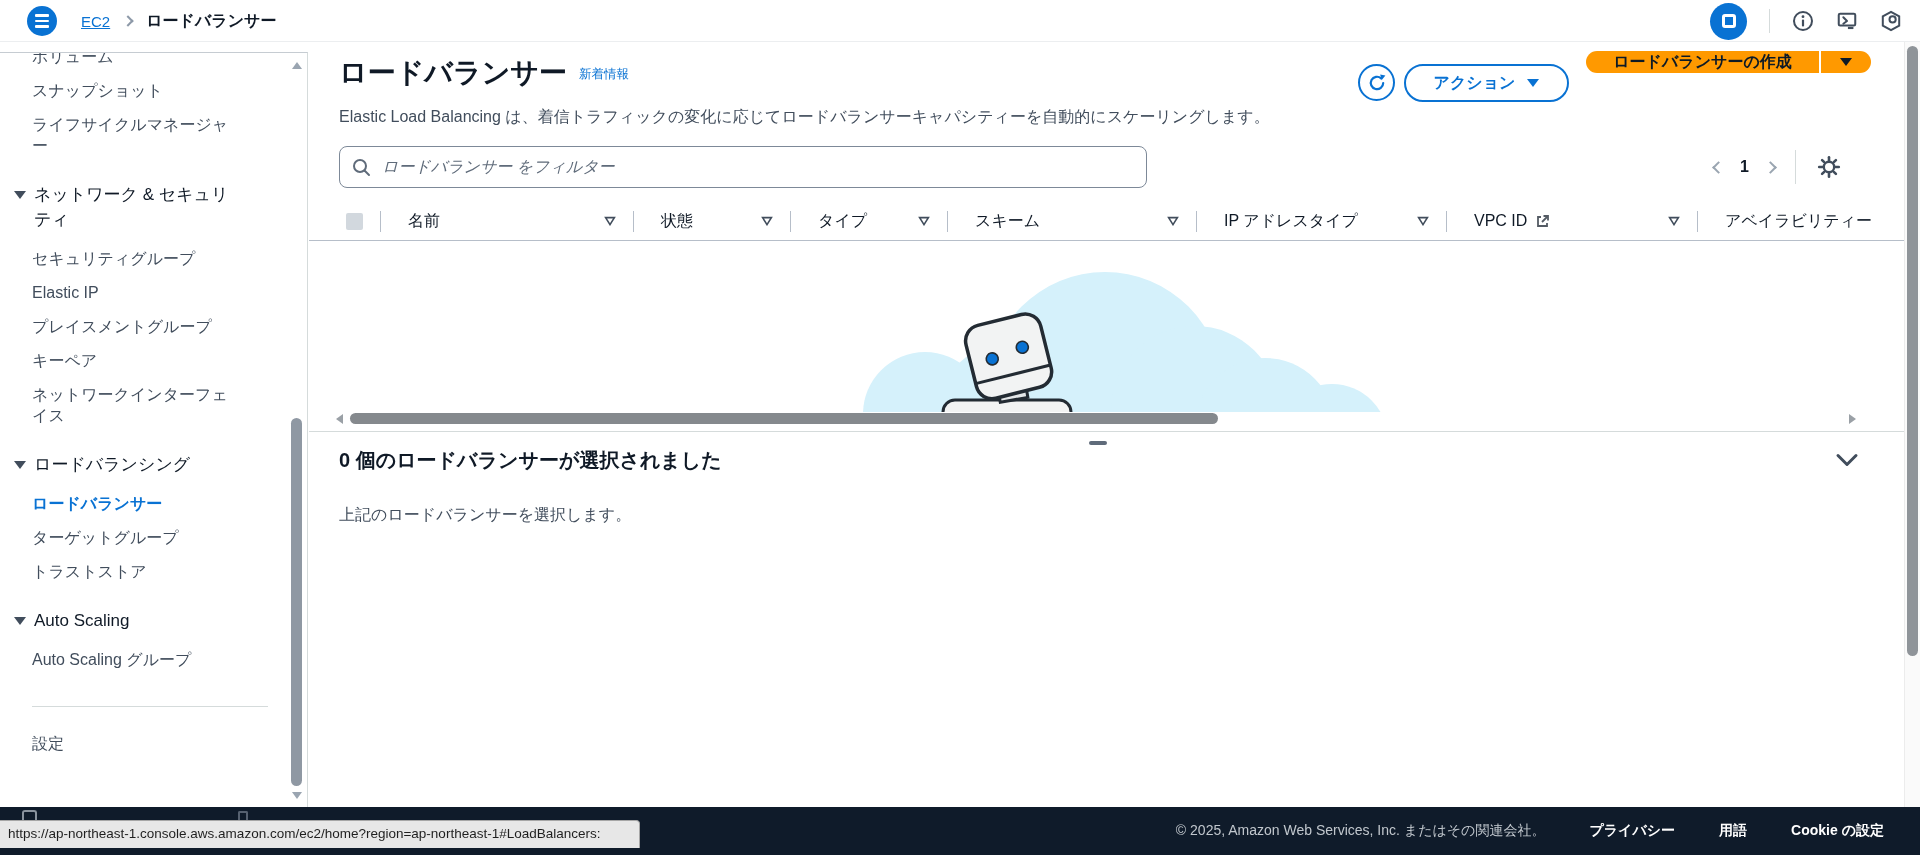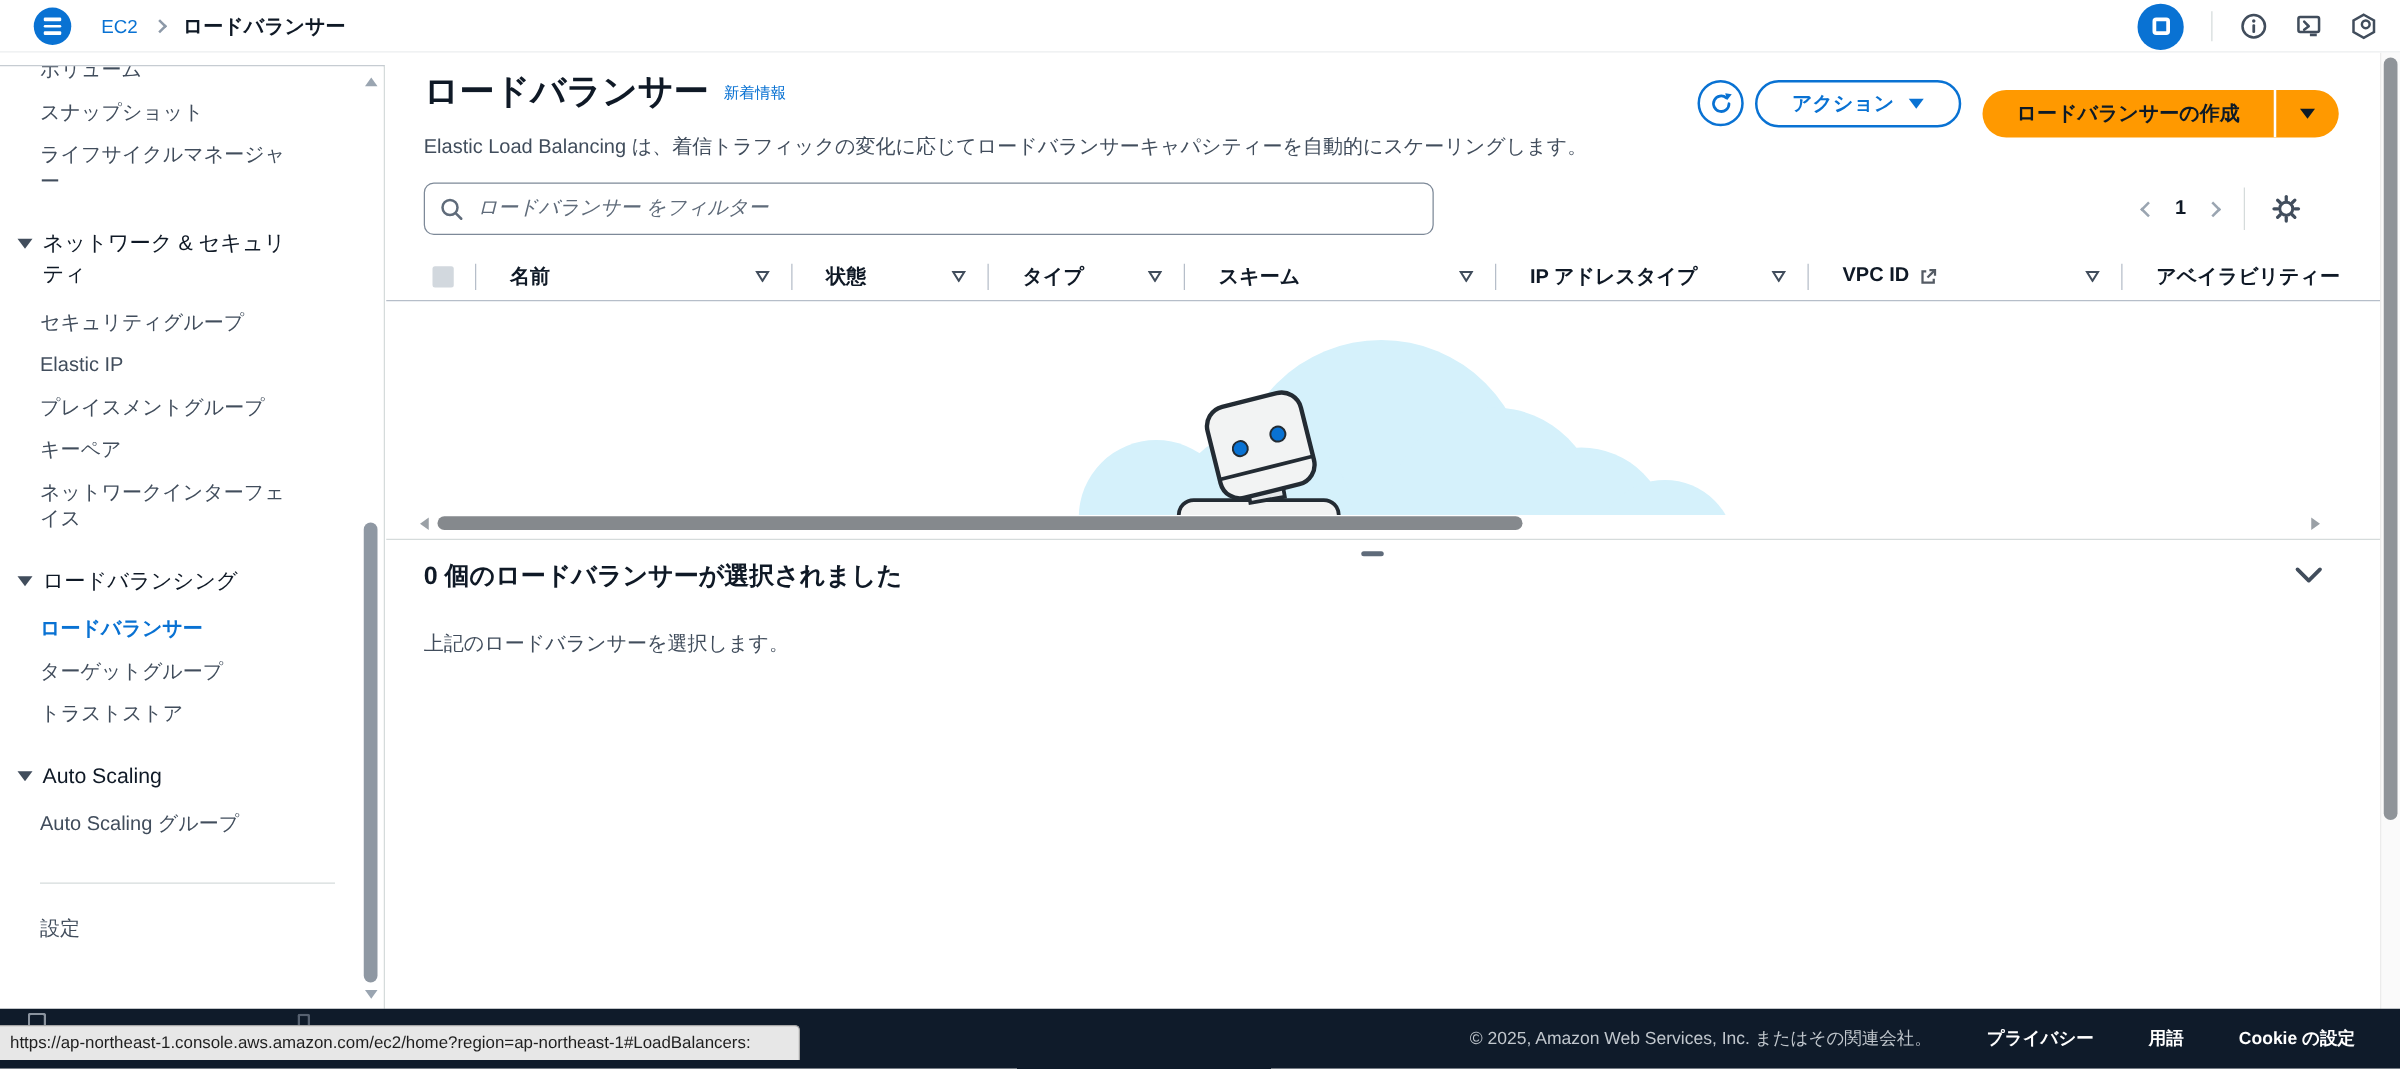--- a/index.html
+++ b/index.html
@@ -8,21 +8,21 @@
             font-family:"Liberation Sans", sans-serif; color:#16191f; }
 
   
   .topnav { position:absolute; left:0; top:0; width:1920px; height:42px; background:#fff;
             border-bottom:1px solid #eceef0; z-index:5; }
   .hamburger { position:absolute; left:27px; top:6px; width:30px; height:30px; border-radius:50%;
                background:#0972d3; display:flex; flex-direction:column; justify-content:center;
                align-items:center; gap:3px; cursor:pointer; }
   .hamburger i { display:block; width:14px; height:2.4px; background:#fff; border-radius:1px; }
   .breadcrumb { position:absolute; left:81px; top:0; height:42px; display:flex; align-items:center; gap:14px; }
-  .bc-link { font-size:15px; color:#0972d3; cursor:pointer; }
+  .bc-link { font-size:15px; color:#0972d3; text-decoration:underline; cursor:pointer; }
   .bc-chev { width:8px; height:8px; border-top:2px solid #8d99a8; border-right:2px solid #8d99a8;
              transform:rotate(45deg); margin-top:-1px; }
   .bc-cur { font-size:16px; font-weight:700; color:#0f1926; }
   .topnav-right { position:absolute; right:18px; top:0; height:42px; display:flex; align-items:center; gap:22px; }
   .blue-circle-btn { width:37px; height:37px; border-radius:50%; background:#0972d3; display:flex;
                      align-items:center; justify-content:center; cursor:pointer; }
   .blue-circle-btn span { display:block; width:14px; height:14px; border:3px solid #fff; border-radius:3px; }
   .nav-divider { width:1px; height:24px; background:#d5dbdb; }
   .nav-icon { width:22px; height:22px; display:flex; align-items:center; justify-content:center; cursor:pointer; }
 
@@ -55,21 +55,21 @@
 
   .refresh-btn { position:absolute; left:1358px; top:64px; width:37px; height:37px; border-radius:50%;
                  border:2px solid #0972d3; background:#fff; display:flex; align-items:center;
                  justify-content:center; cursor:pointer; }
   .actions-btn { position:absolute; left:1404px; top:64px; width:165px; height:38px; border-radius:19px;
                  border:2px solid #0972d3; background:#fff; display:flex; align-items:center;
                  justify-content:center; gap:12px; cursor:pointer; }
   .actions-btn span { font-size:16px; font-weight:700; color:#0972d3; }
   .caret-blue { width:0; height:0; border-left:6px solid transparent; border-right:6px solid transparent;
                 border-top:8px solid #0972d3; }
-  .create-split { position:absolute; left:1586px; top:72px; width:285px; height:38px; border-radius:19px;
+  .create-split { position:absolute; left:1586px; top:51px; width:285px; height:22px; border-radius:19px;
                   background:#ff9900; display:flex; overflow:hidden; }
   .create-main { width:233px; display:flex; align-items:center; justify-content:center; cursor:pointer; }
   .create-main span { font-size:16px; font-weight:700; color:#0d1a26; }
   .create-div { width:2px; background:#fff; }
   .create-caret { flex:1; display:flex; align-items:center; justify-content:center; cursor:pointer; }
   .caret-dark { width:0; height:0; border-left:6px solid transparent; border-right:6px solid transparent;
                 border-top:8px solid #0d1a26; }
 
   
   .filter-input { position:absolute; left:339px; top:146px; width:808px; height:42px; border:1px solid #7d8998;
@@ -84,21 +84,21 @@
                transform:rotate(45deg); cursor:pointer; }
   .pg-num { font-size:16px; font-weight:700; color:#0f1926; }
   .pg-div { width:1px; height:34px; background:#d5dbdb; margin:0 3px; }
   .gear-btn { width:26px; height:26px; display:flex; align-items:center; justify-content:center; cursor:pointer; }
 
   
   .table-header { position:absolute; left:309px; top:202px; width:1595px; height:39px;
                   border-bottom:1px solid #b6bec9; display:flex; background:#fff; }
   .th-cell { position:relative; display:flex; align-items:center; cursor:pointer; }
   .th-sep { position:absolute; left:0; top:9px; width:1px; height:21px; background:#b6bec9; }
-  .th-label { margin-left:28px; font-size:16px; font-weight:700; color:#0f1926; white-space:nowrap; }
+  .th-label { margin-left:28px; font-size:16px; font-weight:400; color:#0f1926; white-space:nowrap; }
   .th-sort { position:absolute; right:17px; top:14px; }
   .th-check { margin-left:37px; width:17px; height:17px; background:#d2d8de; border-radius:2px; cursor:pointer; }
   .ext-icon { margin-left:8px; }
 
   
   .illus { position:absolute; left:840px; top:242px; width:560px; height:170px; }
   .hsb-thumb { position:absolute; left:350px; top:413px; width:868px; height:11px; background:#85898d;
                border-radius:6px; cursor:grab; }
   .hsb-left { position:absolute; left:336px; top:414px; width:0; height:0; border-top:5px solid transparent;
               border-bottom:5px solid transparent; border-right:7px solid #9aa0a6; cursor:pointer; }

